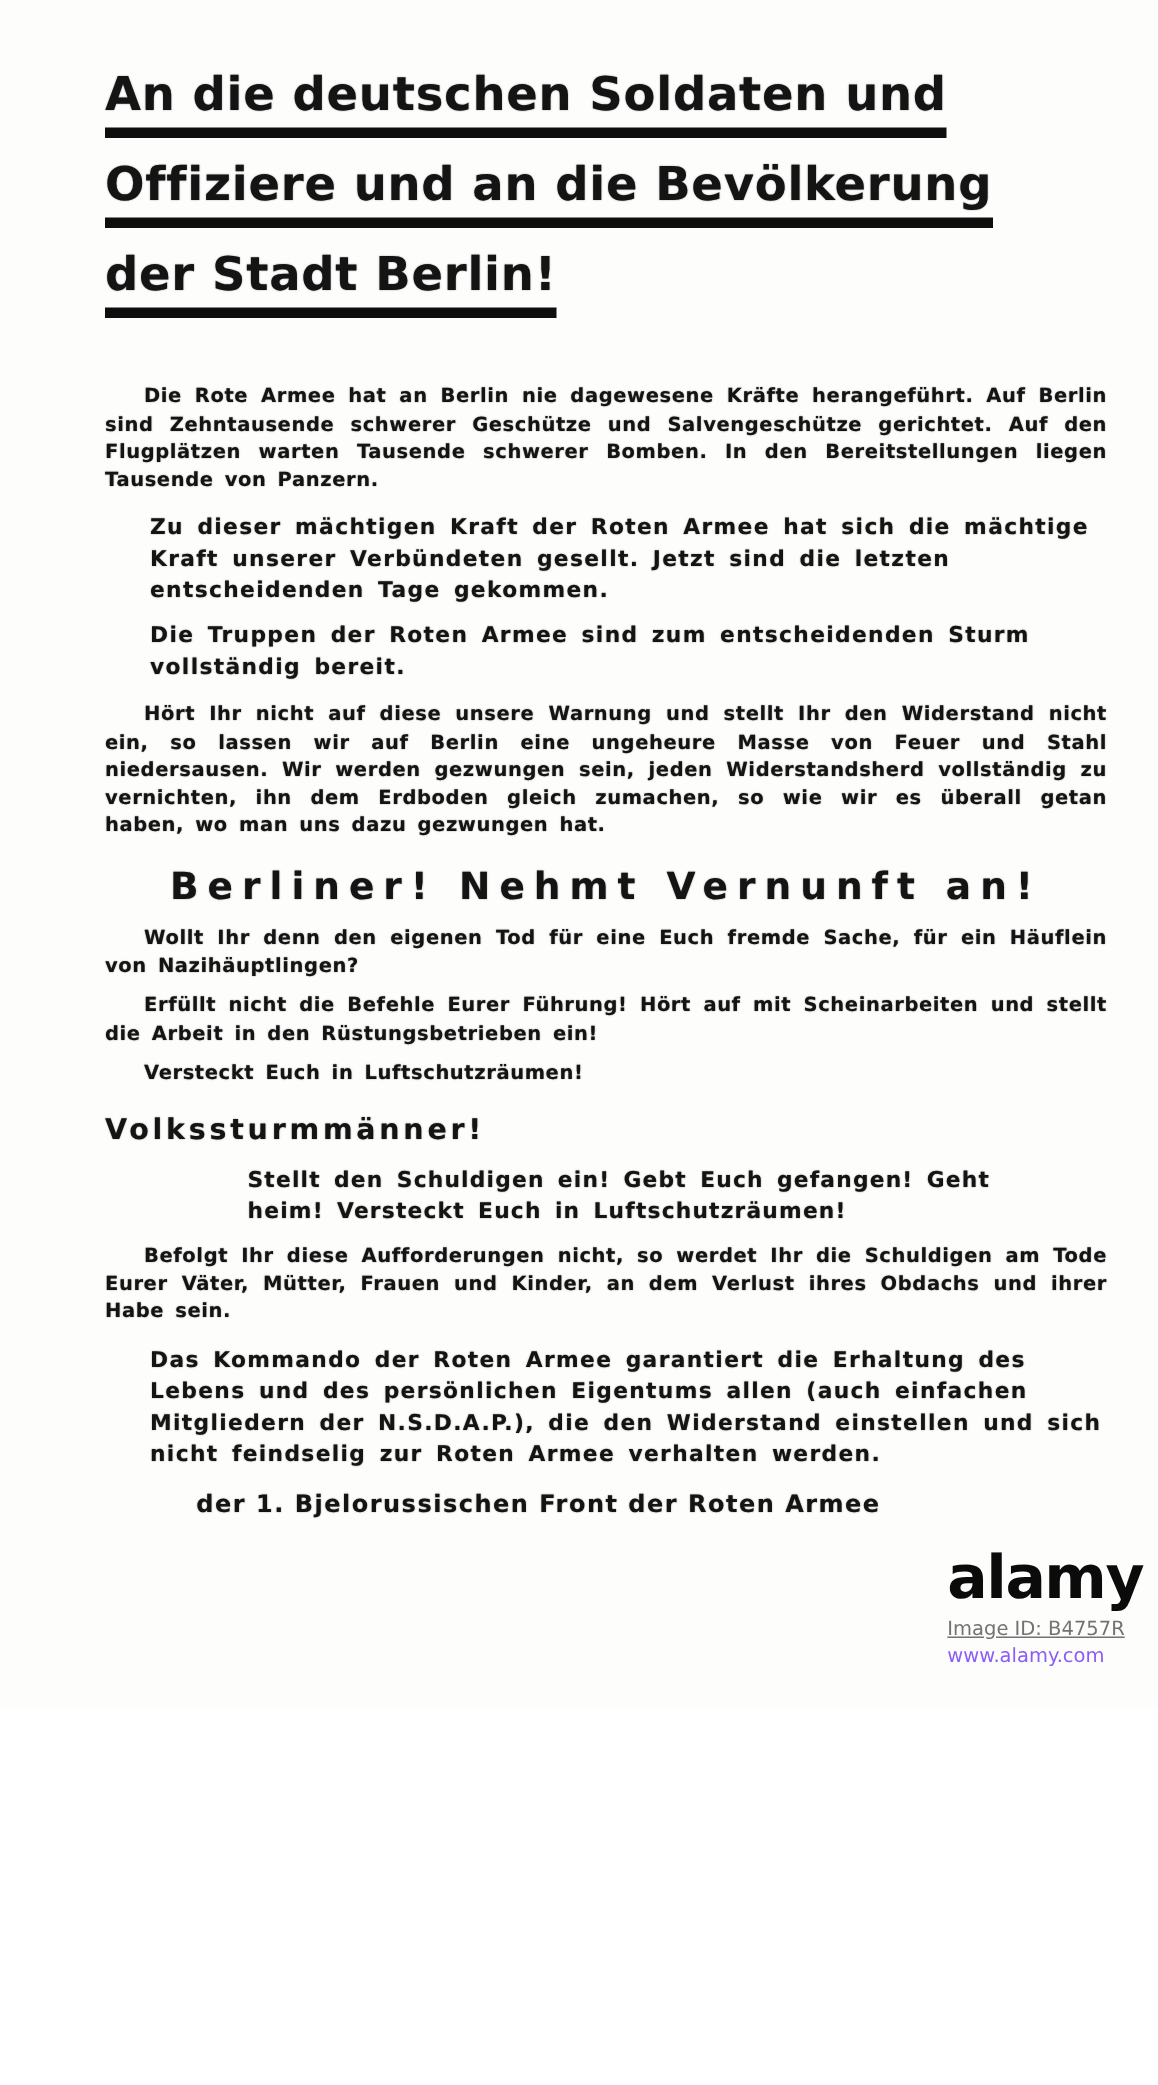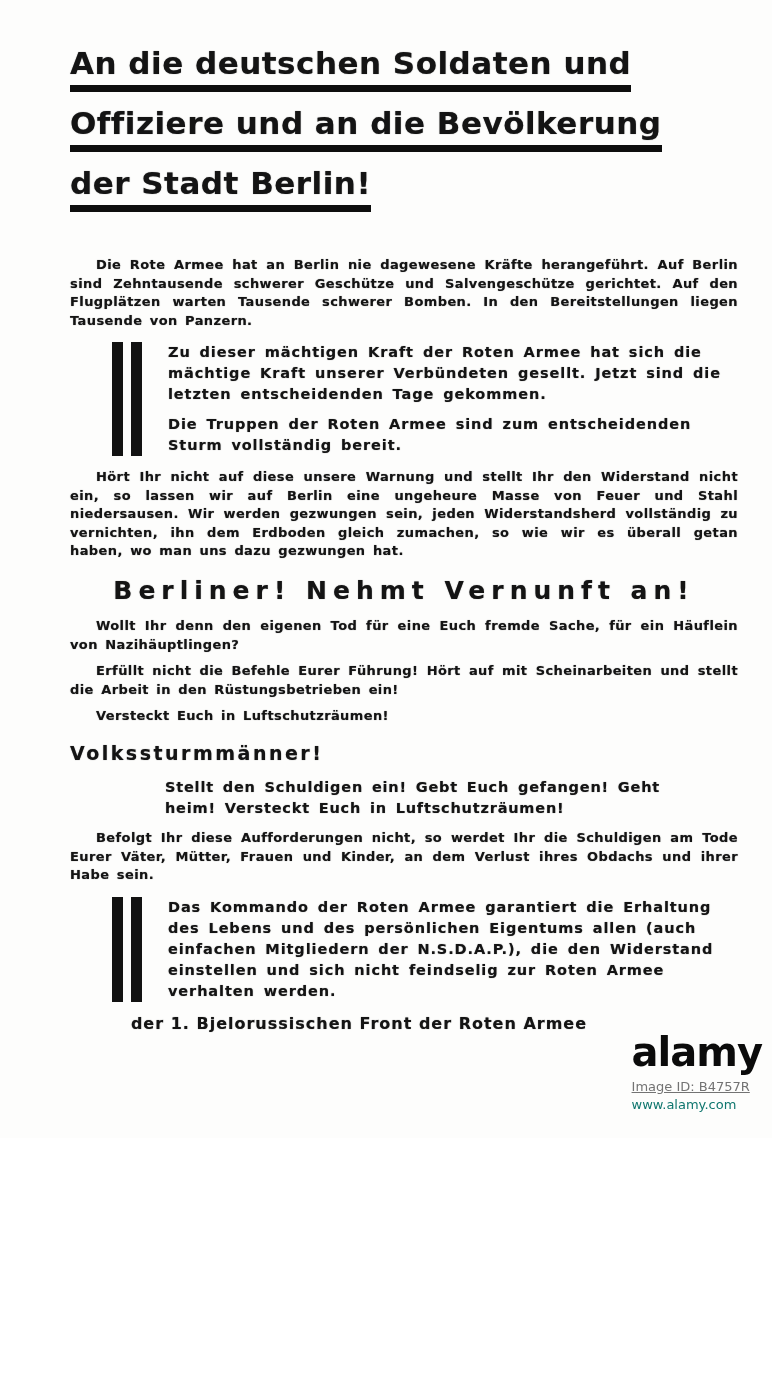--- a/index.html
+++ b/index.html
@@ -37,21 +37,22 @@
     line-height: 1.42;
     letter-spacing: 0.4px;
     word-spacing: 2.5px;
     text-align: justify;
     text-indent: 26px;
     margin: 0 0 8px 0;
   }
   
   .quote {
     display: flex;
-    margin: 12px 0 12px 42px;
+    margin: 12px 0 12px 30px;
+    flex-direction: column;
   }
   .bars { display: flex; gap: 8px; margin-right: 26px; }
   .bars i { display: block; width: 11px; background: #121212; }
   .quote-text p {
     font-size: 14.5px;
     font-weight: bold;
     line-height: 1.45;
     letter-spacing: 0.9px;
     word-spacing: 3px;
     margin: 0 0 9px 0;
@@ -119,21 +120,21 @@
   }
   .image-id {
     font-size: 13px;
     margin-top: 7px;
     color: #737373;
     text-decoration: underline;
   }
   .alamy-url {
     font-size: 13px;
     margin-top: 3px;
-    color: #0f766e;
+    color: #8b5cf6;
   }
 </style>
 </head>
 <body>
 
 <div class="photo">
   <div class="leaflet">
 
     <header class="title">
       <span class="title-row"><span class="title-line">An die deutschen Soldaten und</span></span>

